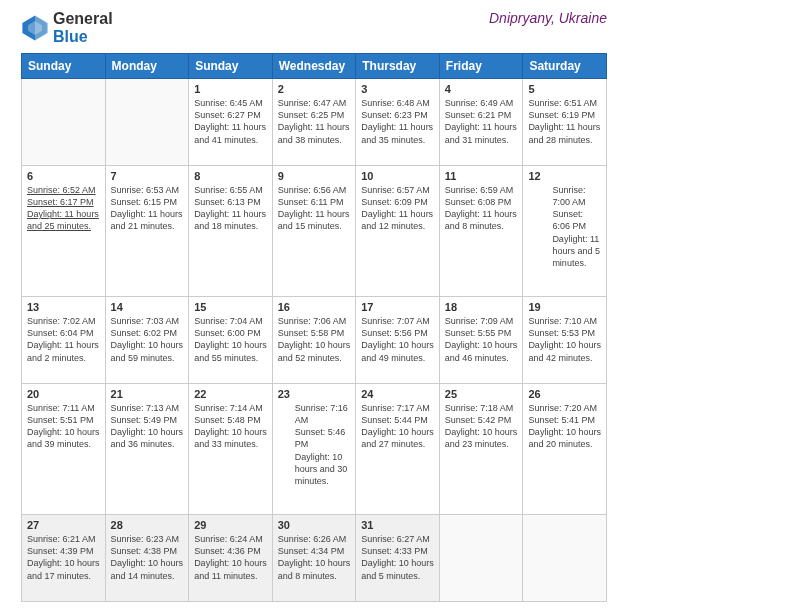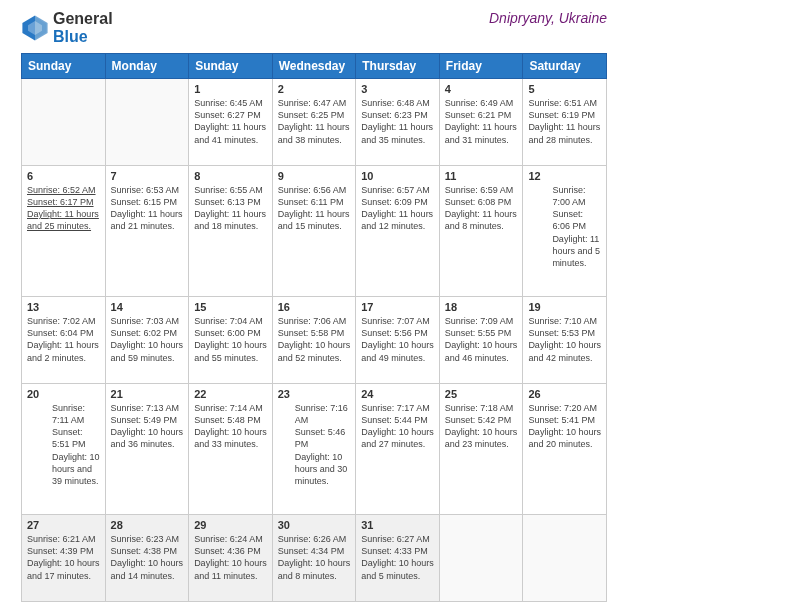--- a/index.html
+++ b/index.html
@@ -258,21 +258,21 @@
           <td>
             <span class="day-number">19</span>
             <div class="day-info" style="white-space: pre-line;">Sunrise: 7:10 AM
 Sunset: 5:53 PM
 Daylight: 10 hours and 42 minutes.</div>
           </td>
         </tr>
         <tr>
           <td>
             <span class="day-number">20</span>
-            <div class="day-info" style="white-space: pre-line; margin-left: 25px;">Sunrise: 7:11 AM
+            <div class="day-info" style="white-space: pre-line;">Sunrise: 7:11 AM
 Sunset: 5:51 PM
 Daylight: 10 hours and 39 minutes.</div>
           </td>
           <td>
             <span class="day-number">21</span>
             <div class="day-info" style="white-space: pre-line;">Sunrise: 7:13 AM
 Sunset: 5:49 PM
 Daylight: 10 hours and 36 minutes.</div>
           </td>
           <td>

